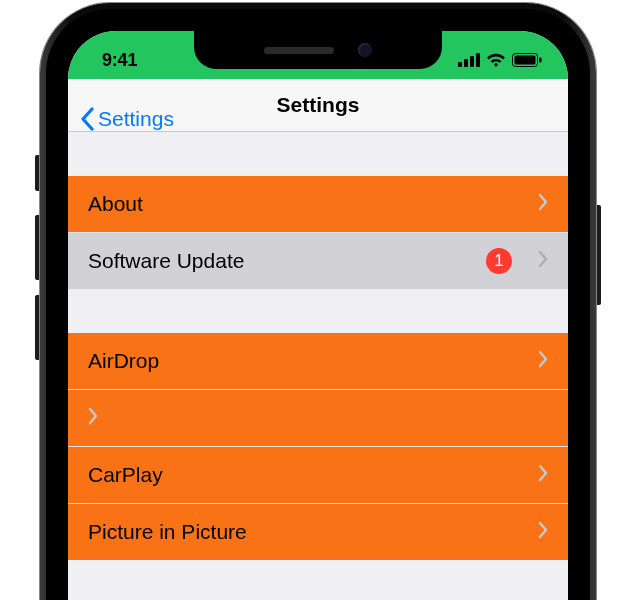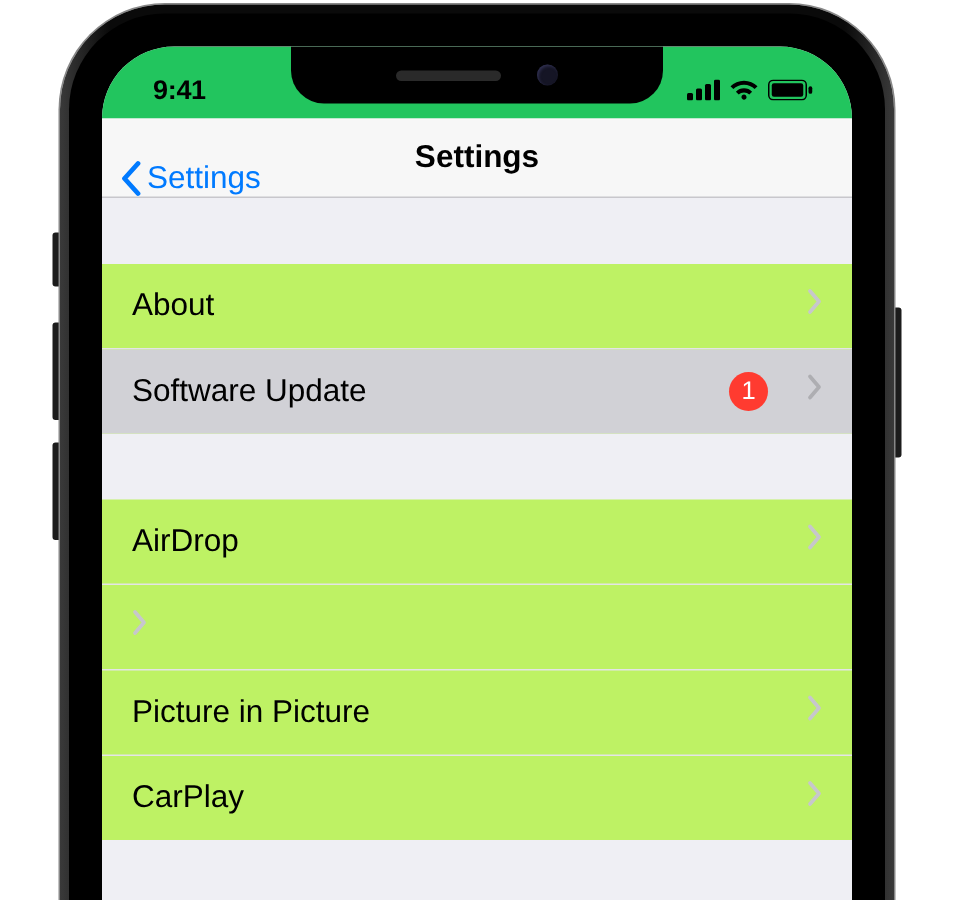--- a/index.html
+++ b/index.html
@@ -150,21 +150,21 @@
   }
 
   
   .content {
     background: #efeff4;
   }
   .section-gap {
     height: 44px;
   }
   .section {
-    background: #bef264;
+    background: #f97316;
   }
   .row {
     height: 56px;
     display: flex;
     align-items: center;
     padding: 0 20px;
     font-size: 21px;
     color: #000;
     border-bottom: 1px solid #e4e4e7;
     position: relative;
@@ -286,29 +286,29 @@
               </span>
             </div>
             <div class="row">
               <span class="chev">
                 <svg width="10" height="18" viewBox="0 0 10 18">
                     <path d="M2 2 L8 9 L2 16" fill="none" stroke="#c7c7cc" stroke-width="2.5" stroke-linecap="round" stroke-linejoin="round"></path>
                   </svg>
               </span>
             </div>
             <div class="row">
+              <span class="label">CarPlay</span>
+              <span class="chev">
+                <svg width="10" height="18" viewBox="0 0 10 18">
+                    <path d="M2 2 L8 9 L2 16" fill="none" stroke="#c7c7cc" stroke-width="2.5" stroke-linecap="round" stroke-linejoin="round"></path>
+                  </svg>
+              </span>
+            </div>
+            <div class="row">
               <span class="label">Picture in Picture</span>
-              <span class="chev">
-                <svg width="10" height="18" viewBox="0 0 10 18">
-                    <path d="M2 2 L8 9 L2 16" fill="none" stroke="#c7c7cc" stroke-width="2.5" stroke-linecap="round" stroke-linejoin="round"></path>
-                  </svg>
-              </span>
-            </div>
-            <div class="row">
-              <span class="label">CarPlay</span>
               <span class="chev">
                 <svg width="10" height="18" viewBox="0 0 10 18">
                     <path d="M2 2 L8 9 L2 16" fill="none" stroke="#c7c7cc" stroke-width="2.5" stroke-linecap="round" stroke-linejoin="round"></path>
                   </svg>
               </span>
             </div>
           </div>
 
         </div>
 

